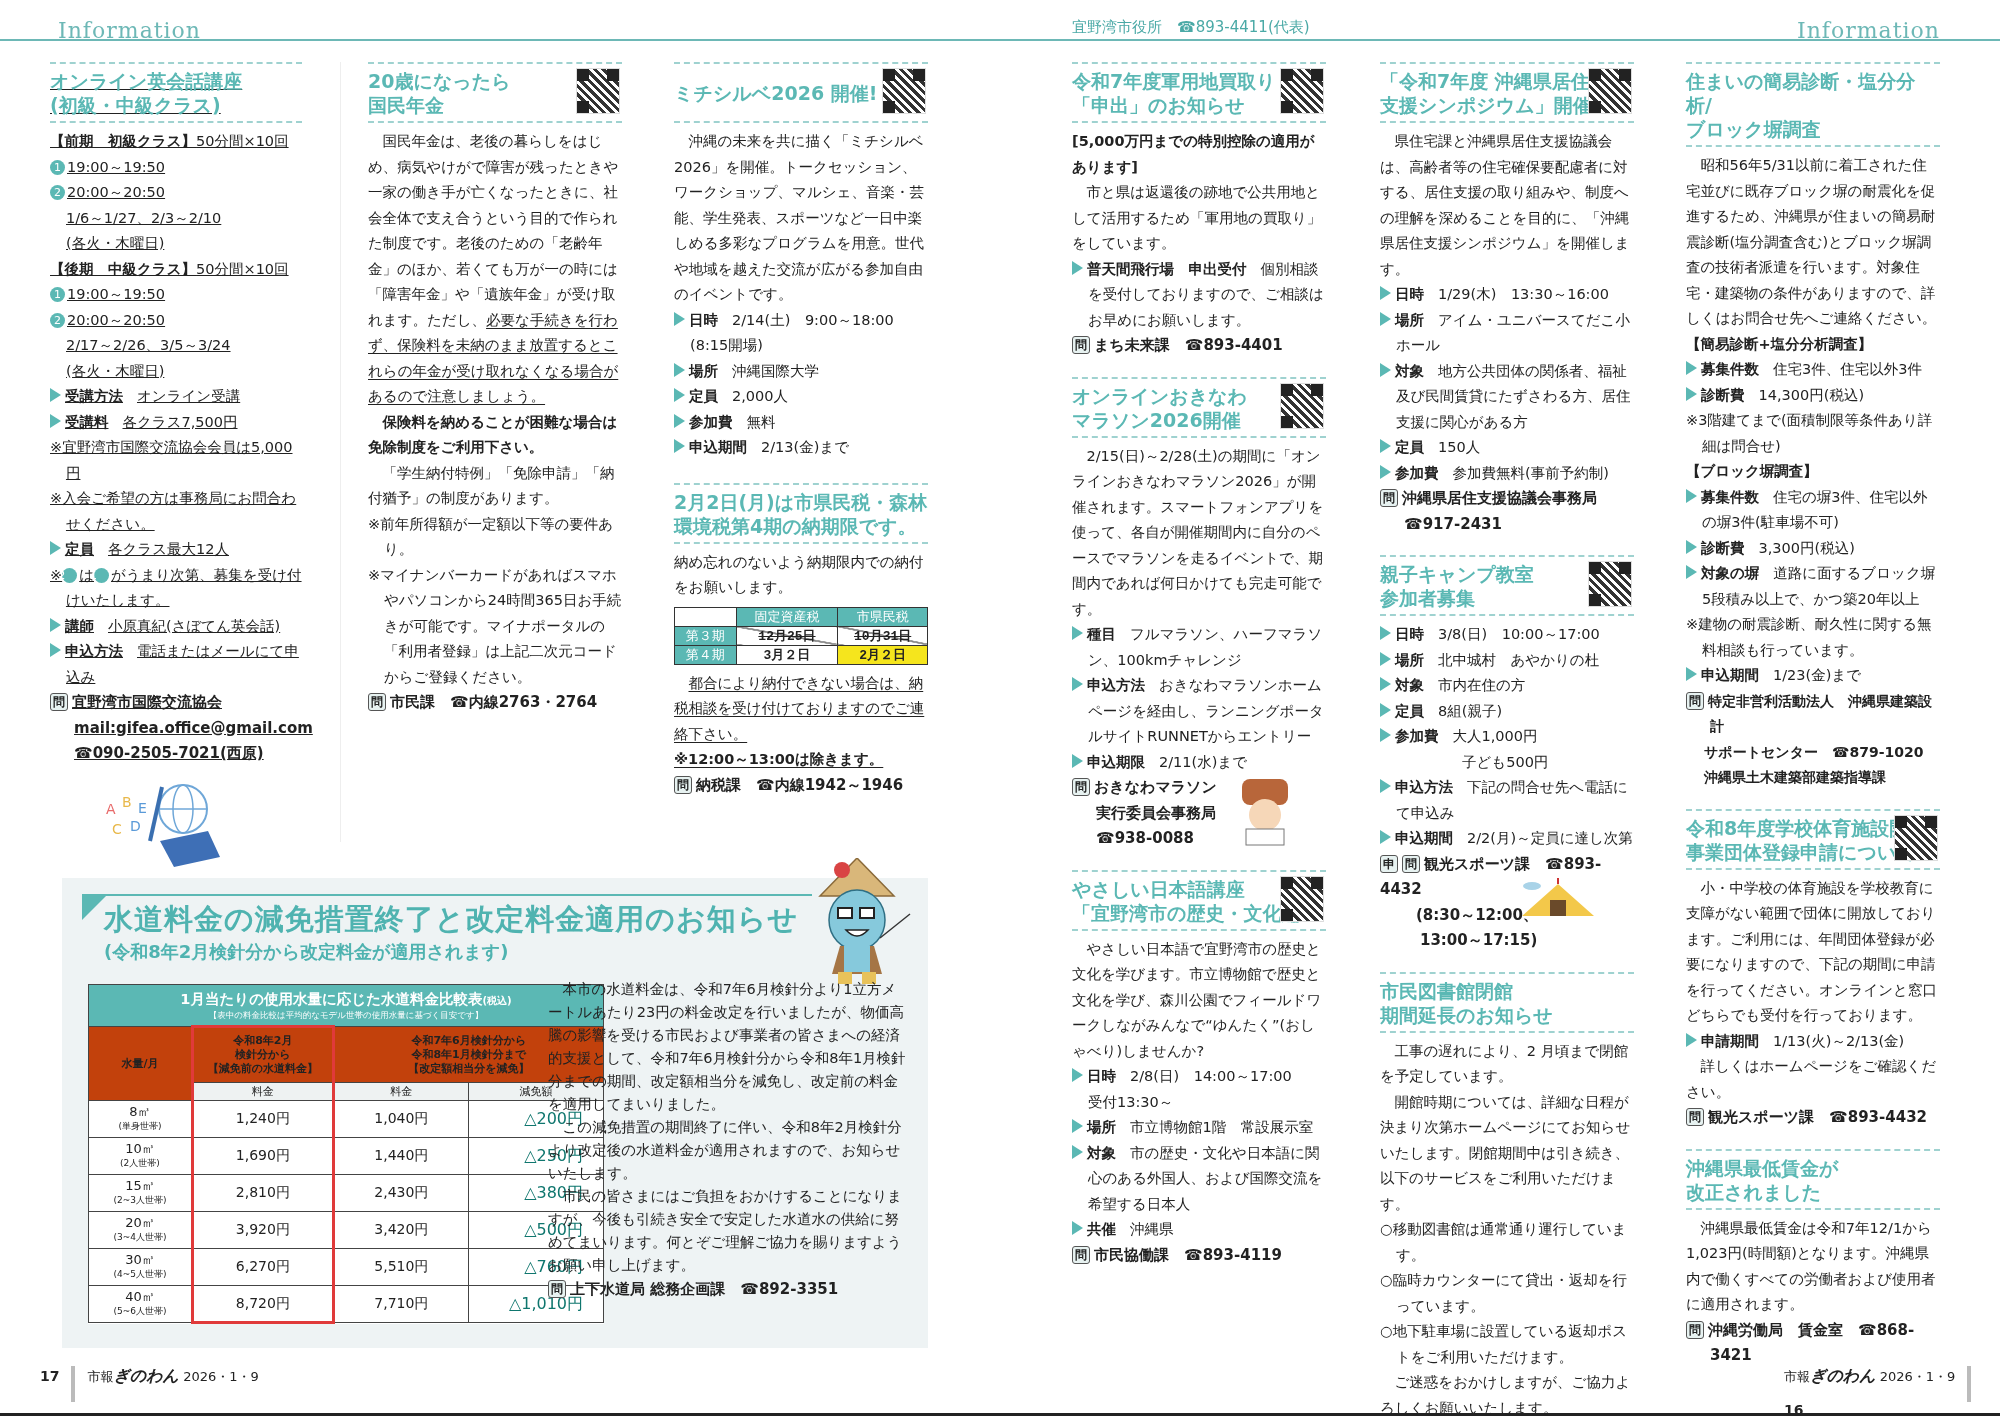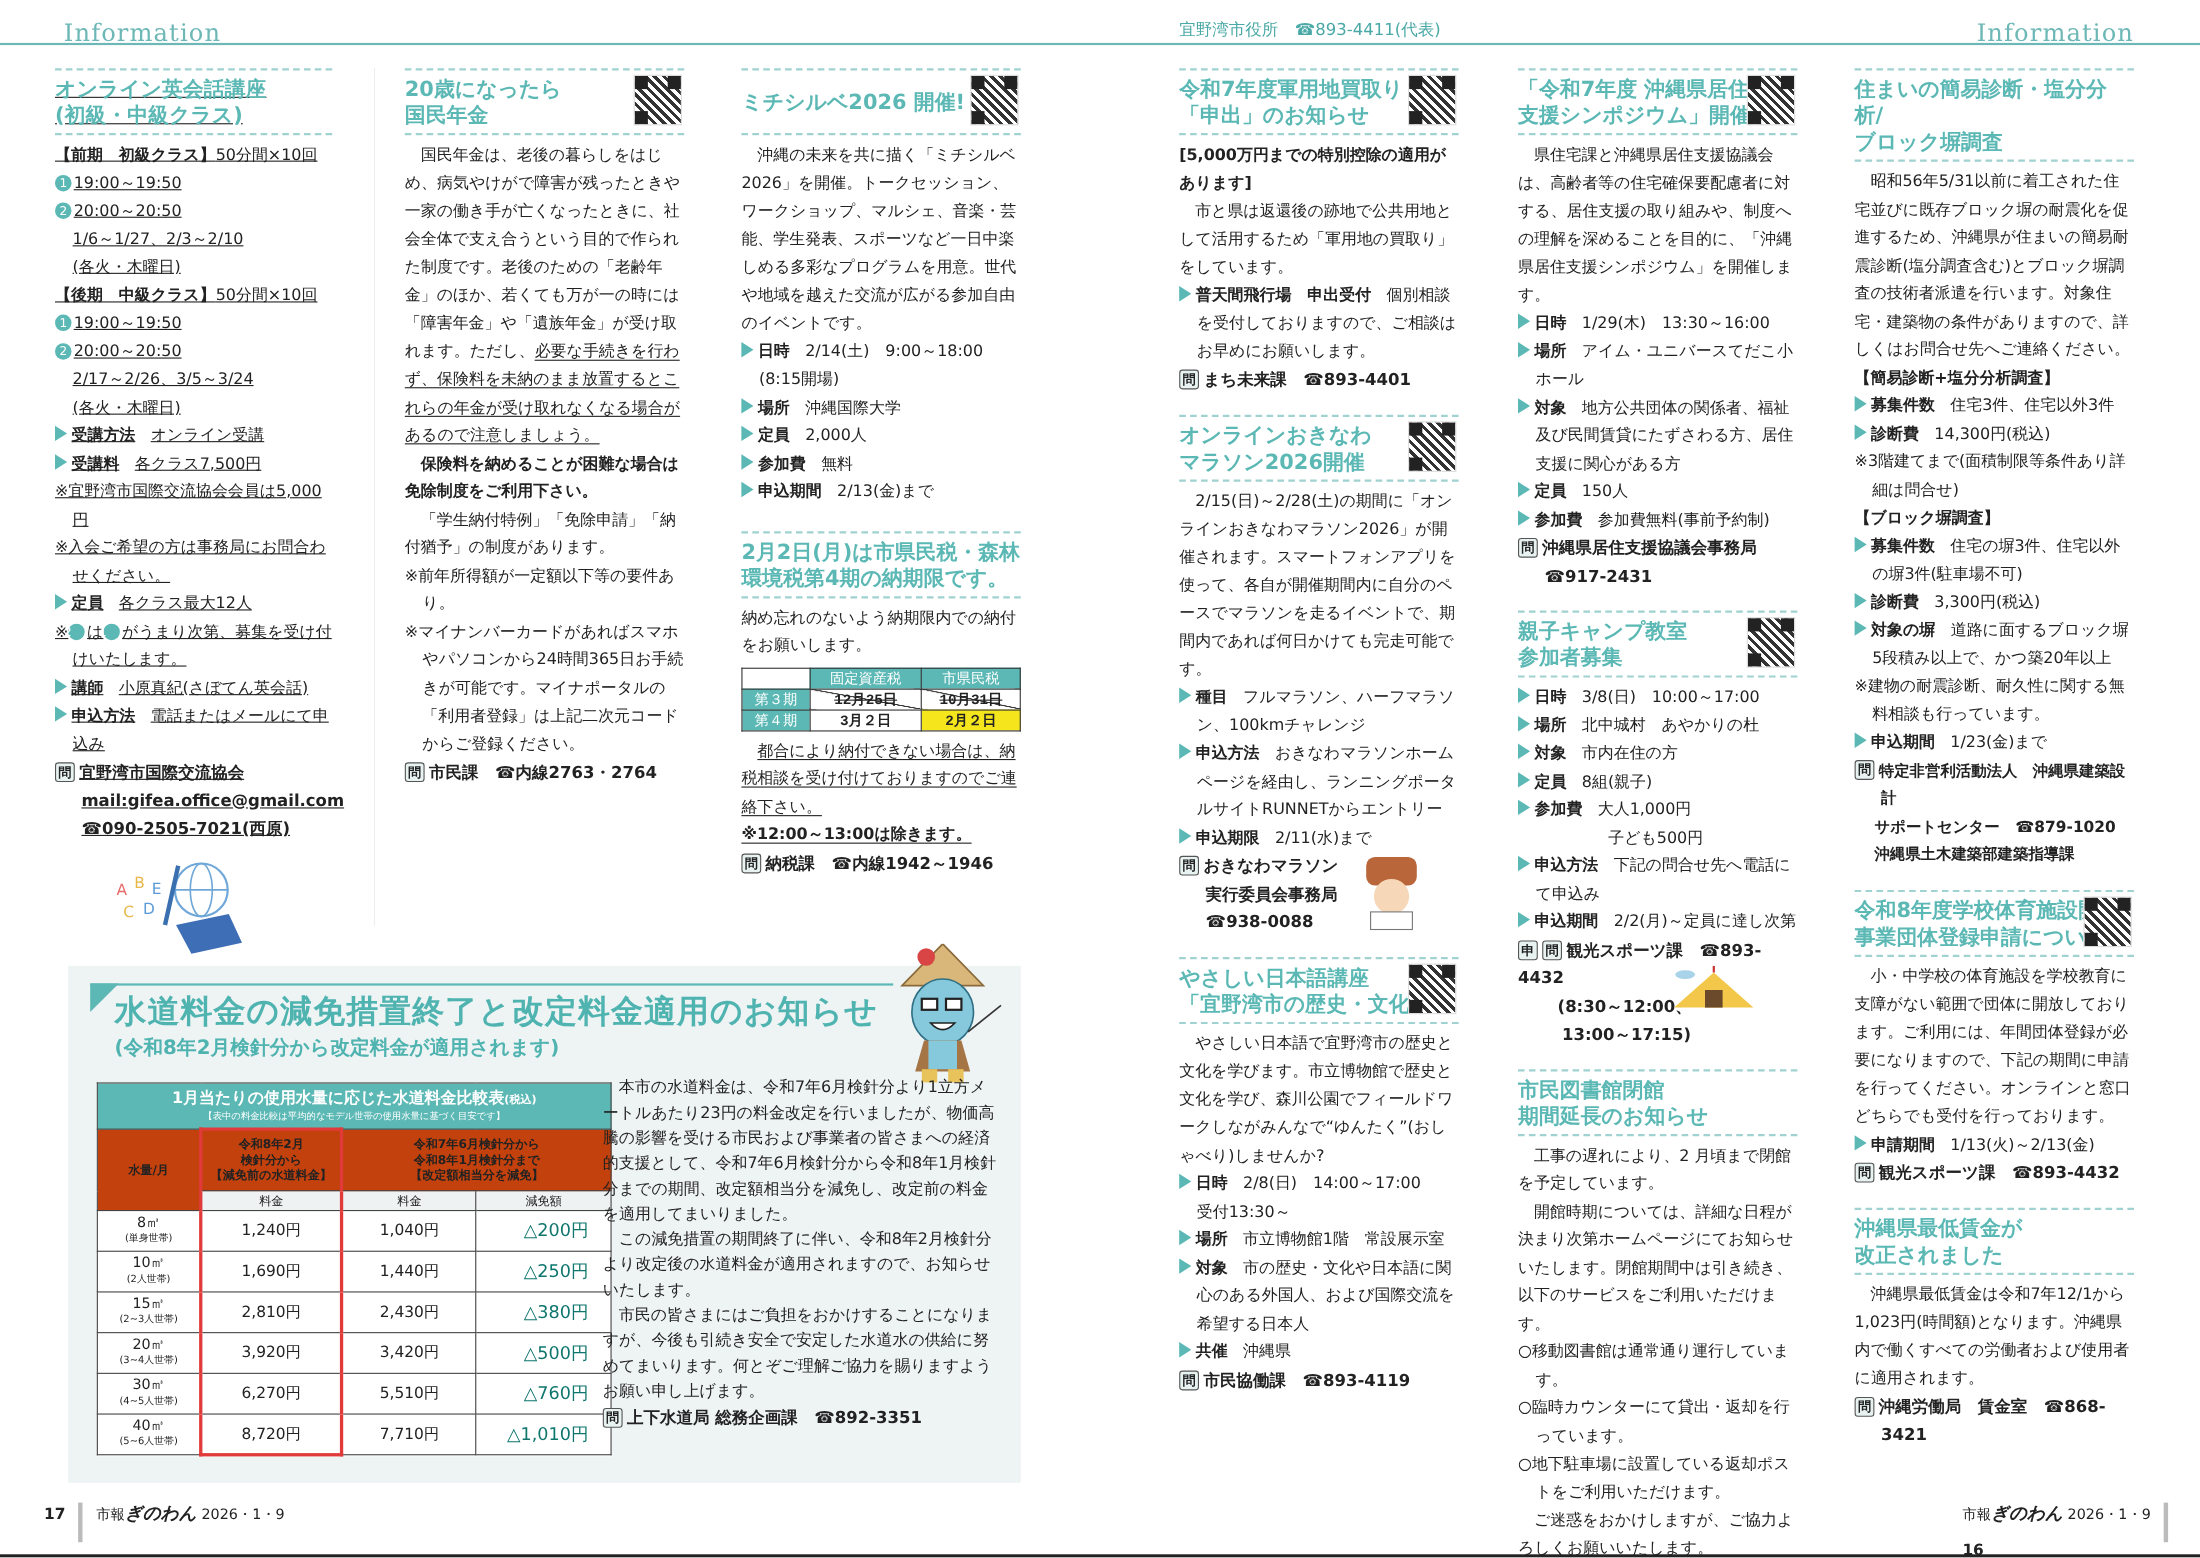--- a/index.html
+++ b/index.html
@@ -48,21 +48,21 @@
   
   .water { position: absolute; left: 62px; top: 878px; width: 866px; height: 470px; background: #eef3f4; }
   .water-flag { position: absolute; left: 20px; top: 16px; width: 0; height: 0; border-top: 26px solid #5bb8b4; border-right: 26px solid transparent; }
   .water-line { position: absolute; left: 20px; top: 16px; width: 730px; height: 2px; background: #5bb8b4; }
   .water-title { position: absolute; left: 42px; top: 22px; font-size: 29px; font-weight: bold; color: #4fb3b0; letter-spacing: 1px; }
   .water-sub { position: absolute; left: 42px; top: 62px; font-size: 18px; font-weight: bold; color: #4fb3b0; }
   .water-text { position: absolute; left: 486px; top: 100px; width: 362px; font-size: 14.5px; line-height: 23px; }
   .water-text .p { line-height: 23px; font-size: 14.5px; }
   .mascot { position: absolute; left: 740px; top: -20px; width: 110px; height: 130px; }
 
-  .wtable { position: absolute; left: 26px; top: 106px; width: 468px; border-collapse: collapse; background: #fff; }
+  .wtable { position: absolute; left: 26px; top: 106px; width: 516px; border-collapse: collapse; background: #fff; }
   .wtable td { border: 1.2px solid #444; text-align: center; font-size: 12px; padding: 0; }
   .wtable .cap { background: #5bb8b4; color: #fff; height: 42px; font-weight: bold; font-size: 14.5px; line-height: 18px; }
   .wtable .cap small { display: block; font-size: 8.5px; font-weight: normal; line-height: 11px; }
   .wtable .hd { background: #c2410c; font-weight: bold; font-size: 11px; line-height: 14px; height: 56px; }
   .wtable .sh { background: #eef2f2; font-size: 11px; height: 18px; }
   .wtable .vol { background: #fff; height: 37px; font-size: 13px; line-height: 14px; }
   .wtable .vol small { display: block; font-size: 9px; }
   .wtable .amt { font-size: 14px; margin-top: 36px; }
   .wtable .red { color: #0f766e; font-size: 16px; text-align: right; padding-right: 20px; }
   .wtable .rb { border-left: 3px solid #e03a3a !important; border-right: 3px solid #e03a3a !important; }
@@ -423,20 +423,21 @@
   </div>
 
   <div class="sec">
     <div class="sec-title">
       <span class="t">令和8年度学校体育施設開放</span>
       <span class="t">事業団体登録申請について</span>
       <div class="qr"></div>
     </div>
     <div class="p">小・中学校の体育施設を学校教育に支障がない範囲で団体に開放しております。ご利用には、年間団体登録が必要になりますので、下記の期間に申請を行ってください。オンラインと窓口どちらでも受付を行っております。</div>
     <div class="row"><span class="tri"></span><span class="k">申請期間</span><span>1/13(火)～2/13(金)</span></div>
+    <div class="p">詳しくはホームページをご確認ください。</div>
     <div class="contact"><span class="tag">問</span><span>観光スポーツ課　☎893-4432</span></div>
   </div>
 
   <div class="sec">
     <div class="sec-title">
       <span class="t">沖縄県最低賃金が</span>
       <span class="t">改正されました</span>
     </div>
     <div class="p">沖縄県最低賃金は令和7年12/1から1,023円(時間額)となります。沖縄県内で働くすべての労働者および使用者に適用されます。</div>
     <div class="contact"><span class="tag">問</span><span>沖縄労働局　賃金室　☎868-3421</span></div>

